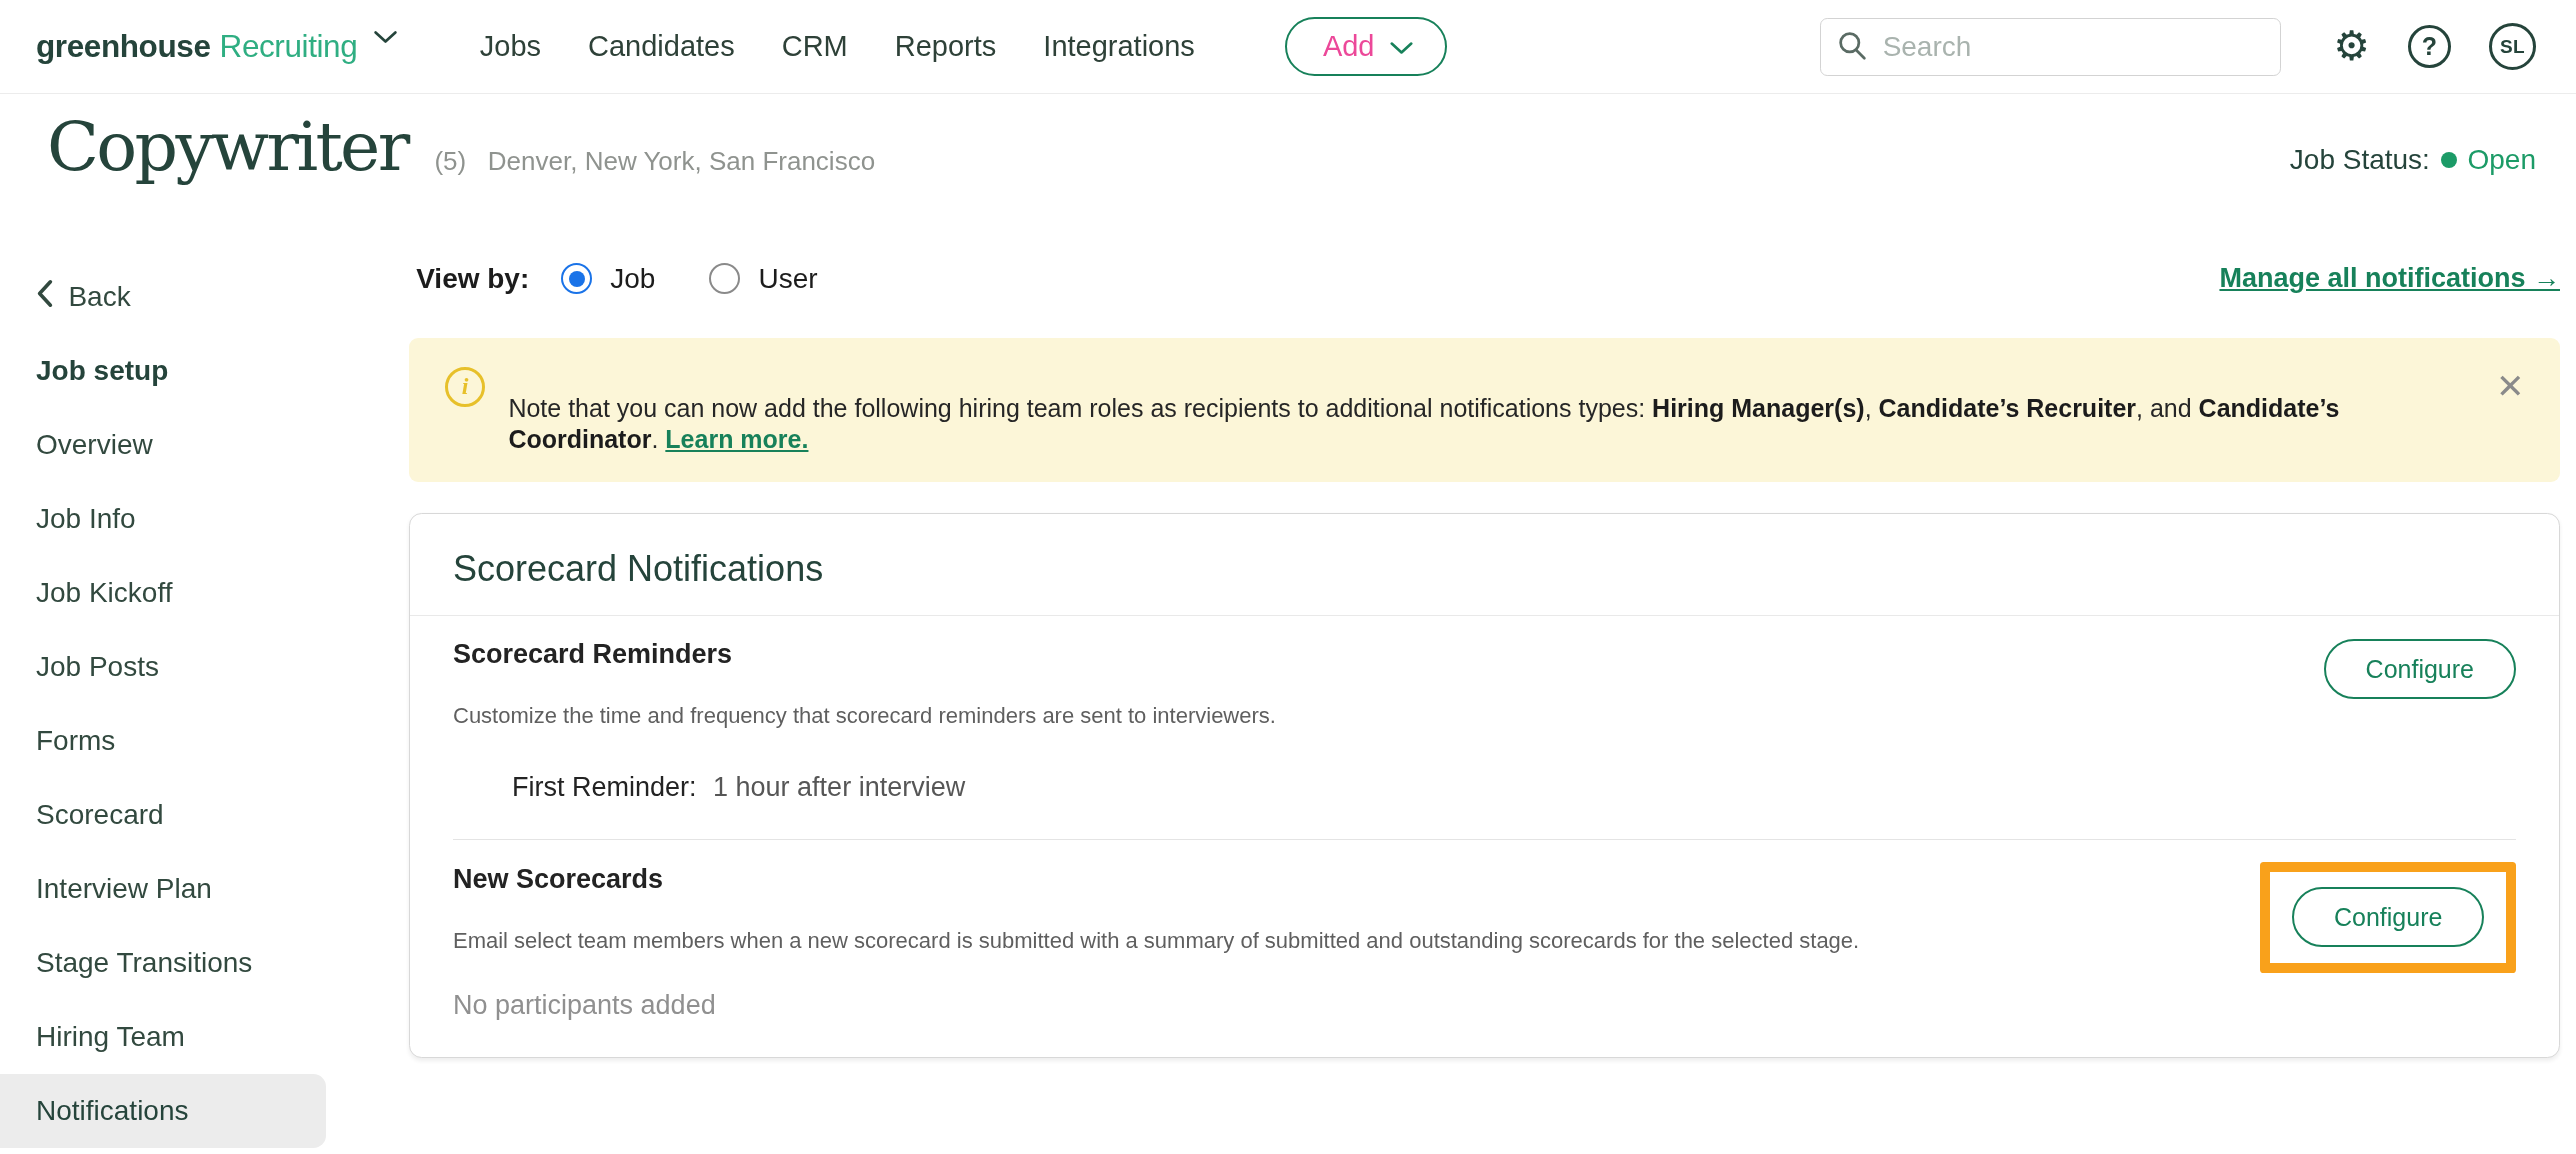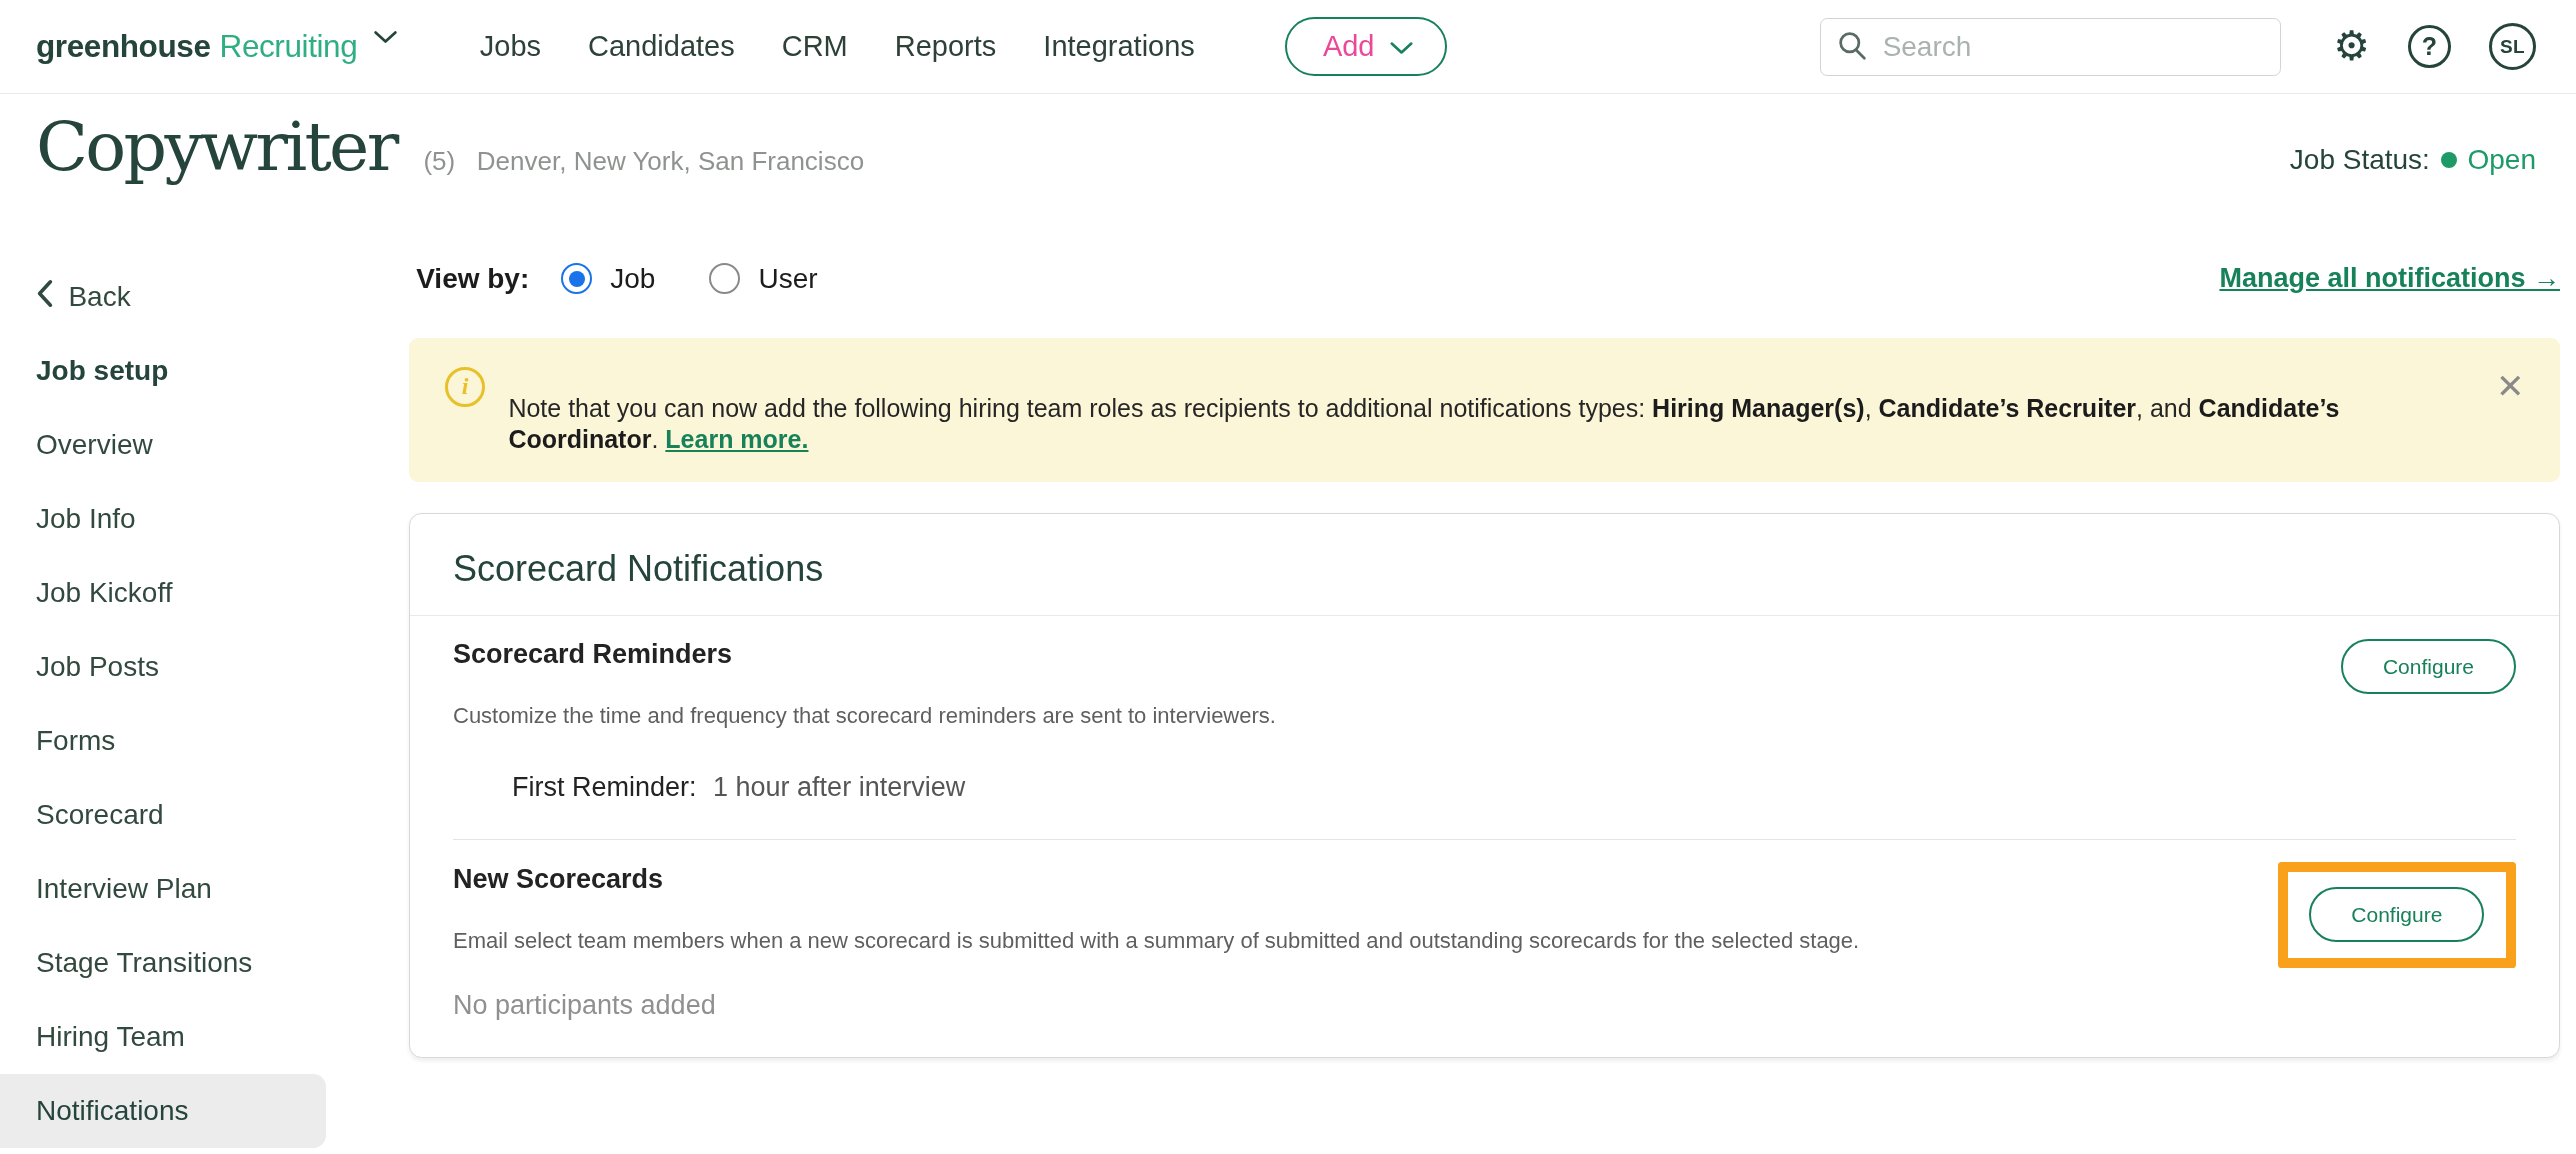--- a/index.html
+++ b/index.html
@@ -43,21 +43,21 @@
     font-size:25px; font-weight:bold; color:#25443b; cursor:pointer;
   }
   .avatar-circle {
     width:47px; height:47px; border:3.6px solid #25443b; border-radius:50%;
     display:flex; align-items:center; justify-content:center;
     font-size:19px; font-weight:bold; color:#25443b; letter-spacing:0.4px; cursor:pointer;
   }
 
   
   .page-header { display:flex; align-items:flex-start; padding:16px 40px 0 36px; }
-  .title-group { display:flex; align-items:baseline; gap:21.6px; }
+  .title-group { display:flex; align-items:baseline; gap:21.6px;margin-left:11px; }
   .page-title {
     font-family:"DejaVu Serif","Liberation Serif",serif;
     font-size:68px; font-weight:500; color:#25443b; letter-spacing:-2.7px; line-height:1.1;
   }
   .title-meta { font-size:26px; color:#8f938f; }
   .title-count { margin-left:5.4px; }
   .job-status { margin-left:auto; margin-top:34px; display:flex; align-items:center; gap:10.8px; font-size:28px; }
   .job-status-label { color:#25443b; }
   .status-dot { width:16px; height:16px; border-radius:50%; background:#1c9b67; display:inline-block; }
   .job-status-value { color:#1c9b67; }
@@ -121,21 +121,21 @@
   .section { display:flex; align-items:flex-start; justify-content:space-between; padding:23.4px 43px 36px; }
   .section-left { max-width:1547px; }
   .section-heading { font-size:27px; font-weight:bold; color:#232323; }
   .section-desc { font-size:22px; color:#5f5f5f; margin-top:25px; line-height:41px; }
   .section-detail { margin-top:36px; margin-left:59px; font-size:27px; }
   .detail-label { font-weight:normal; color:#232323; }
   .detail-value { color:#565656; margin-left:9px; }
   .empty-text { margin-top:29px; font-size:27px; color:#909090; }
   .configure-btn {
     border:2.7px solid #17815a; border-radius:36px; background:#fff; color:#17815a;
-    font-size:21px; padding:13.5px 40px; cursor:pointer;
+    font-size:25px; padding:13.5px 40px; cursor:pointer;
     font-family:"Liberation Sans","DejaVu Sans",sans-serif; white-space:nowrap;
   }
   .section-divider { border-top:1.8px solid #e4e4e4; margin:0 43px; }
   .highlight-box { border:10.8px solid #f9a11b; border-radius:3.6px; padding:15.3px 21.6px; margin:-1.8px 0 0 0; }
 </style>
 </head>
 <body>
 
 <div class="topnav">
   <div class="logo">

